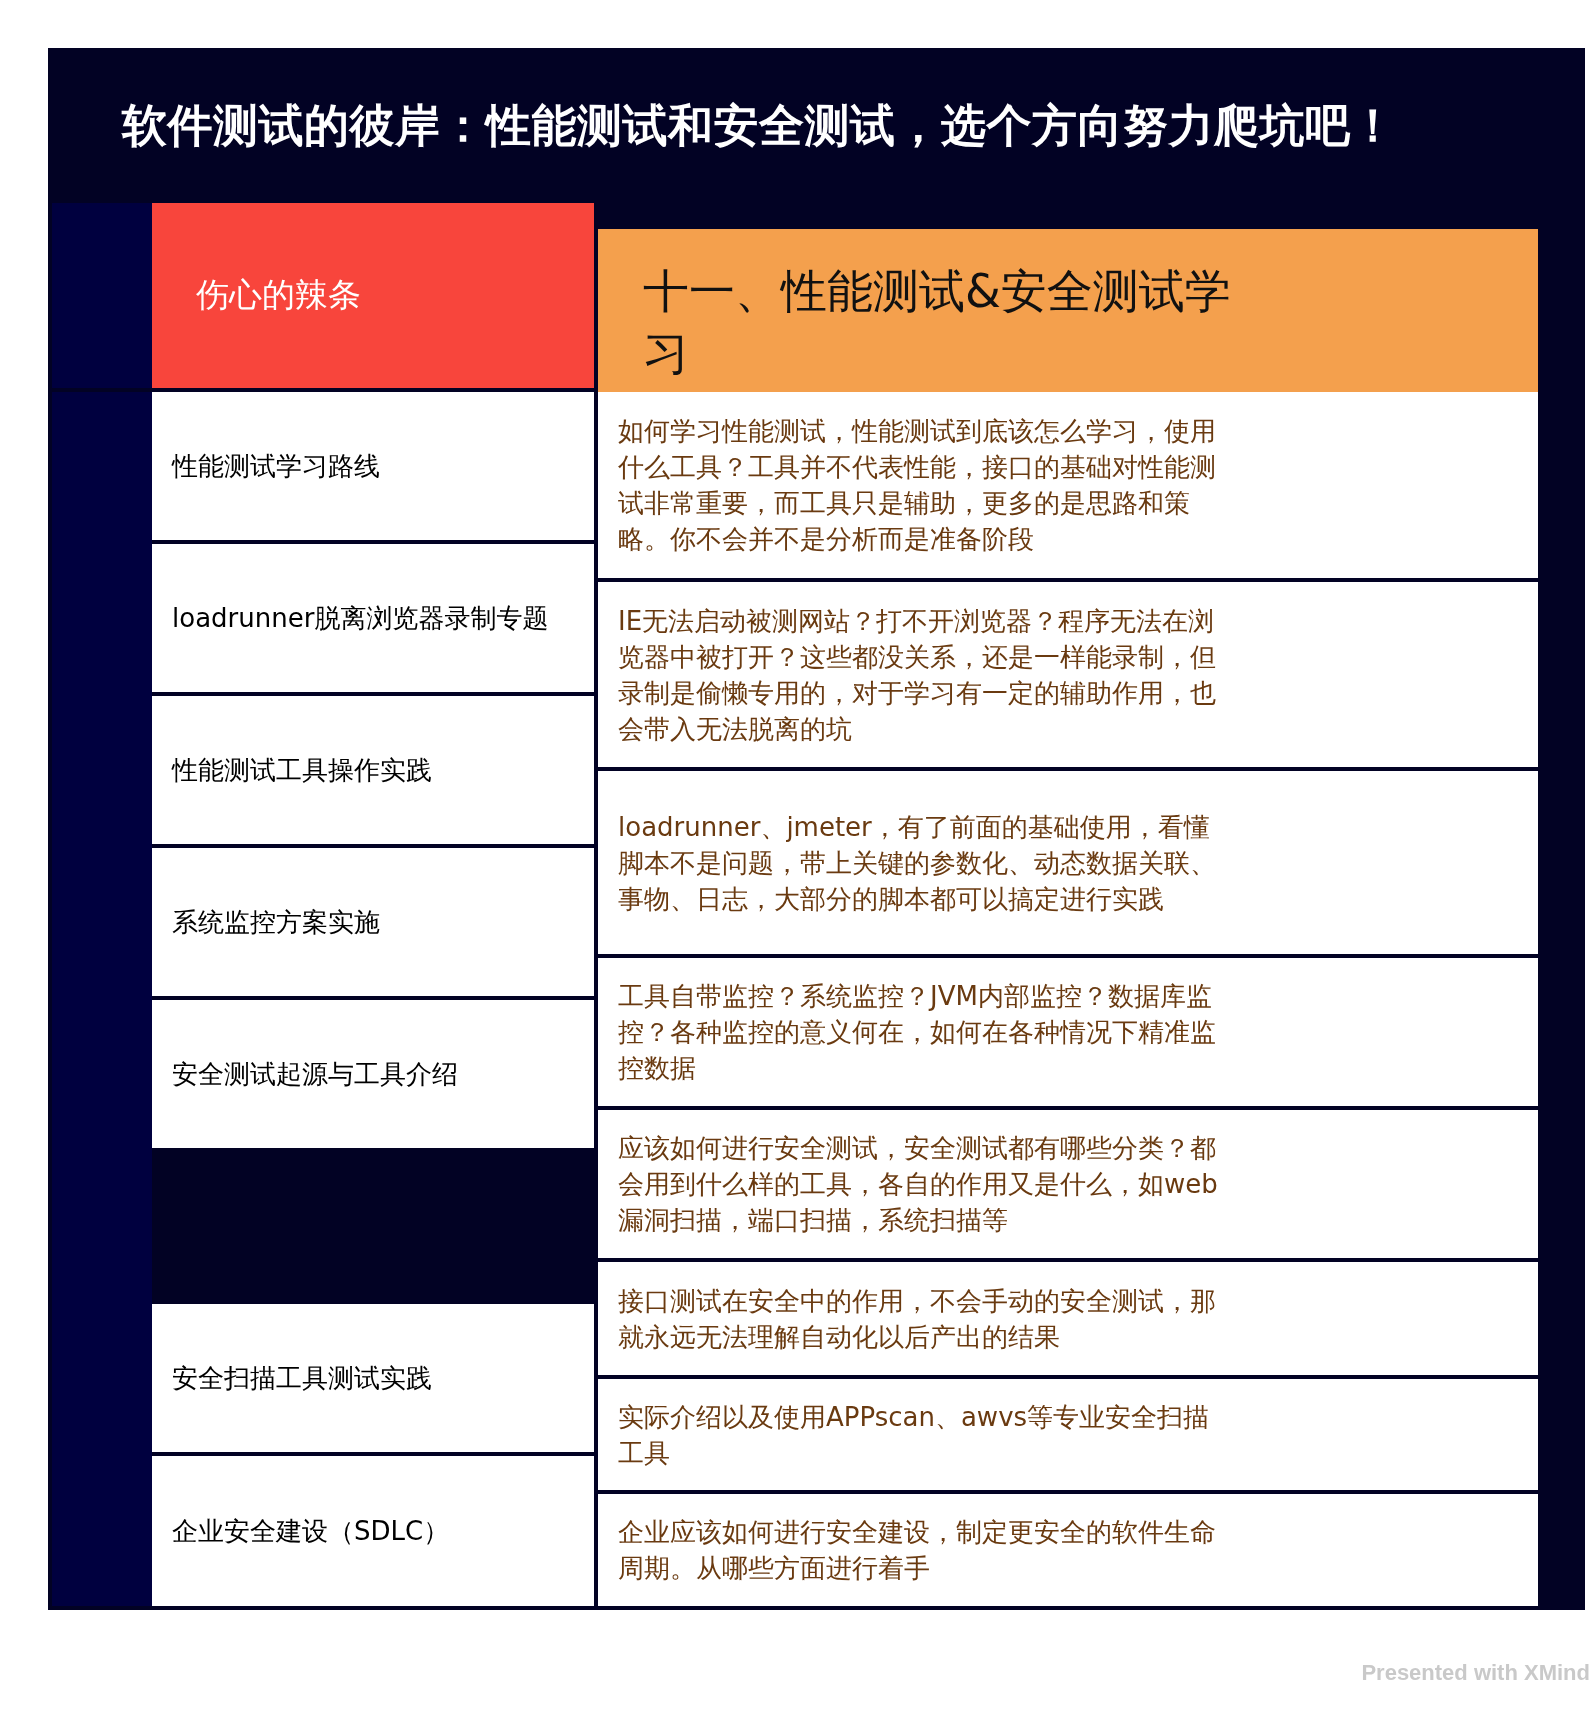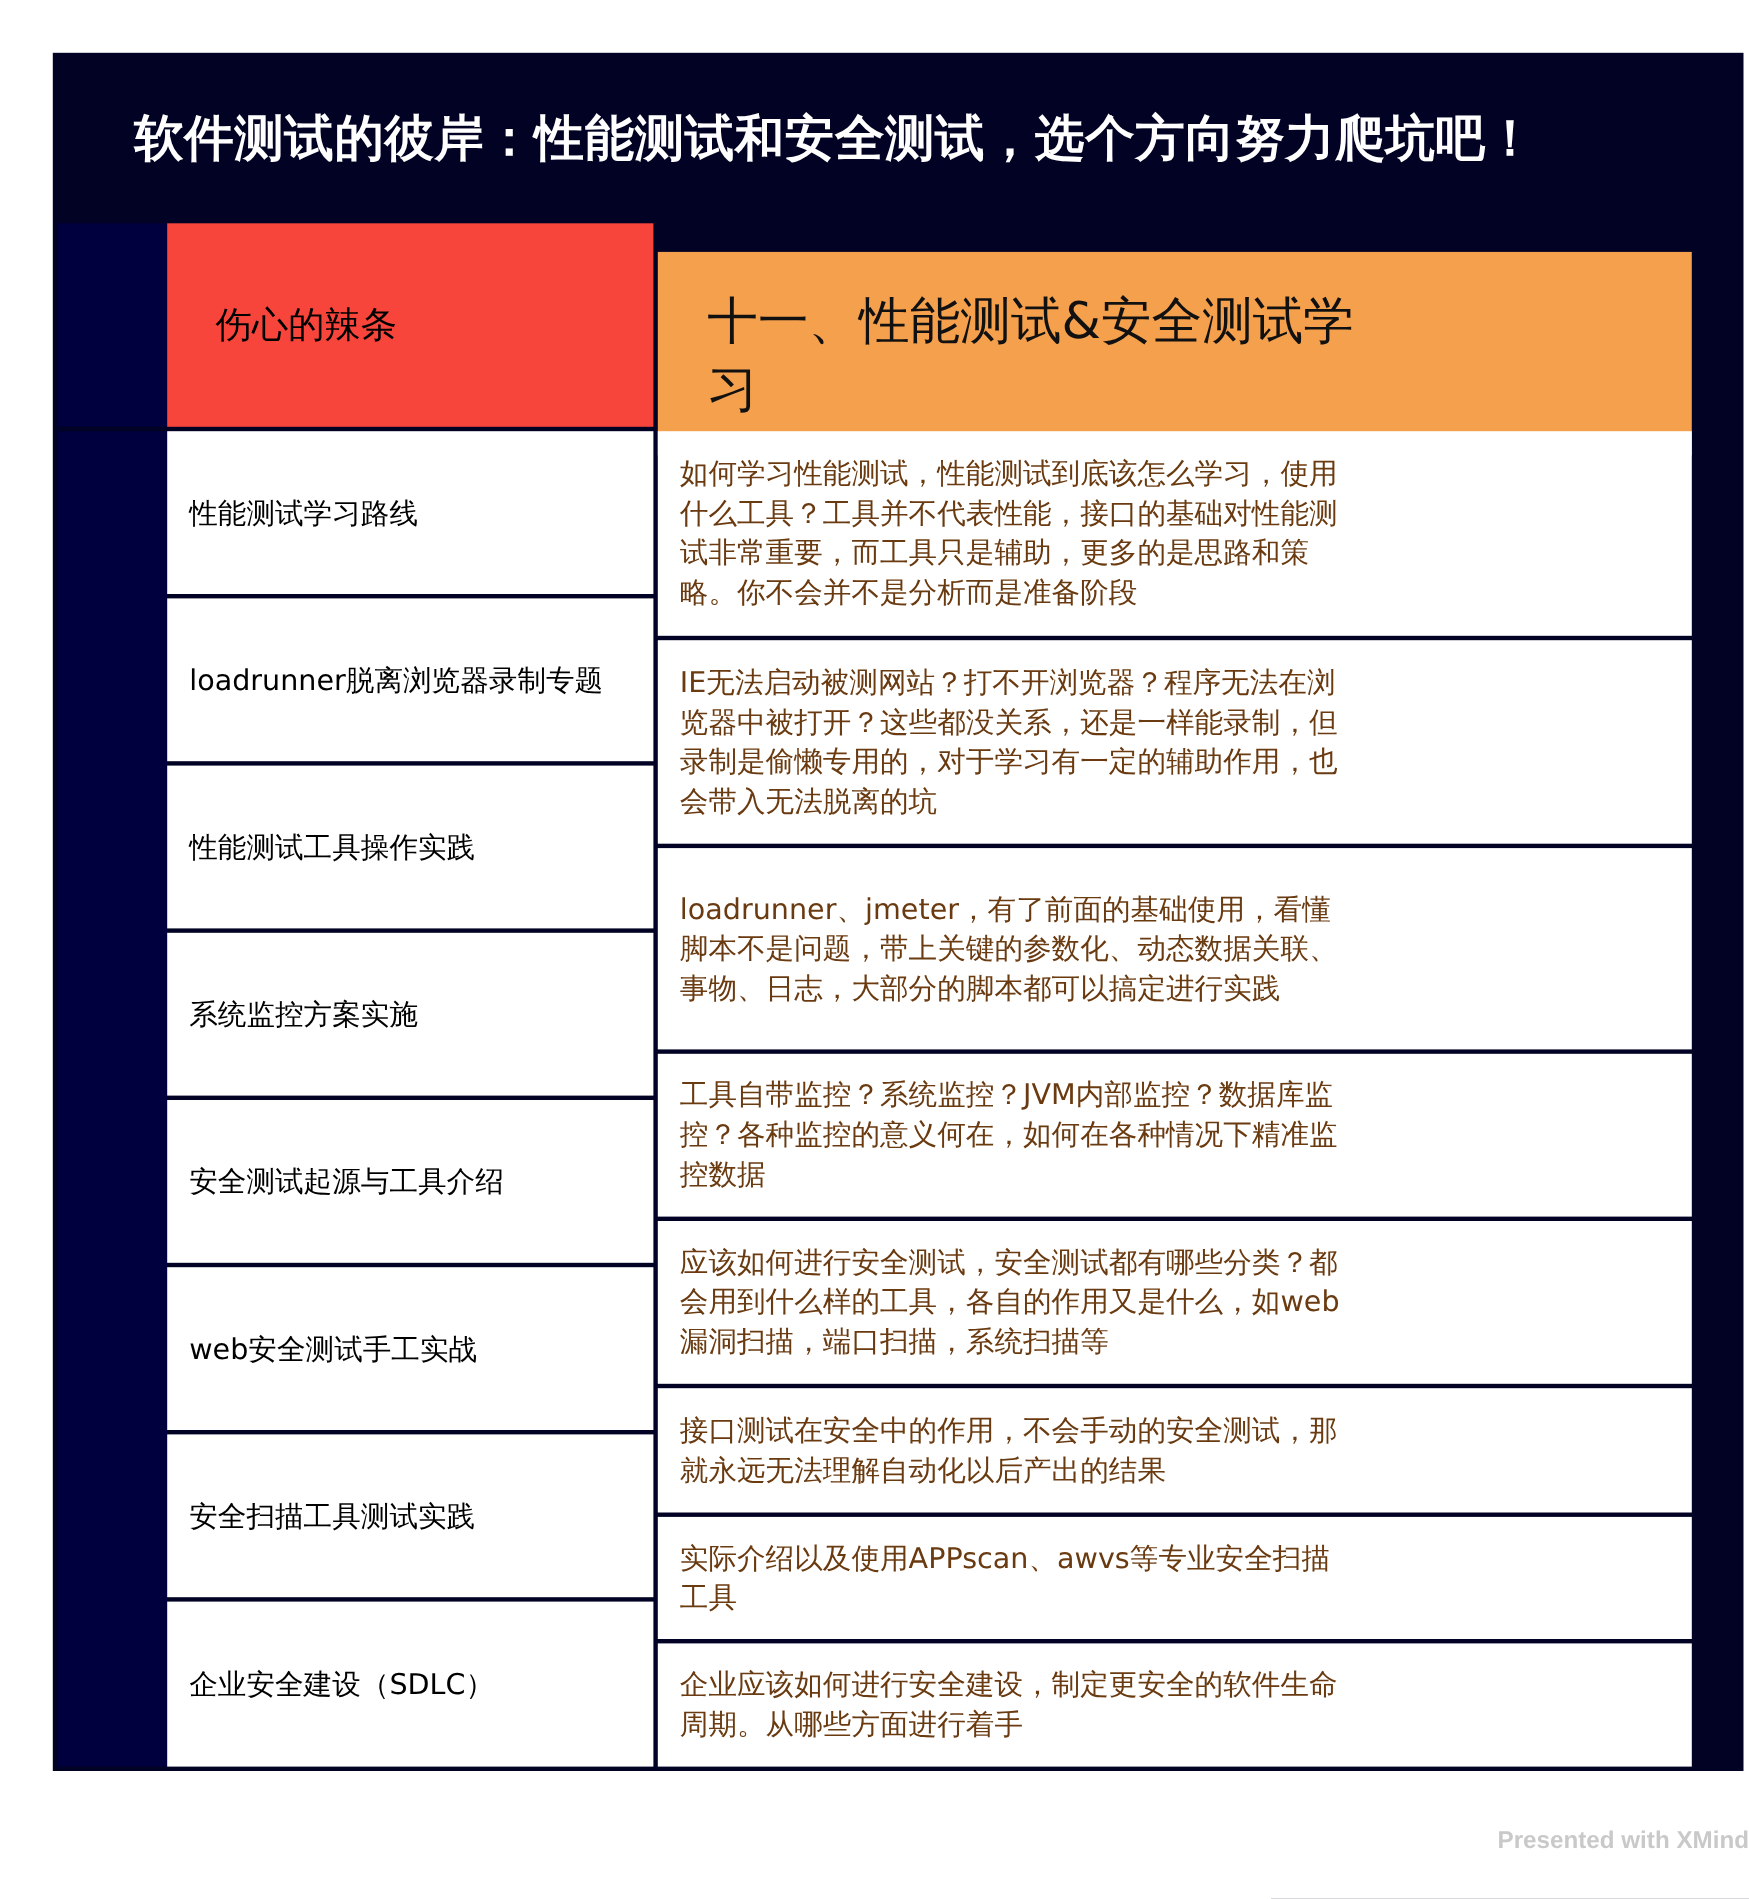--- a/index.html
+++ b/index.html
@@ -4,21 +4,21 @@
   <style>
     html, body { margin: 0; padding: 0; background: #ffffff; }
     body { width: 1590px; height: 1726px; position: relative; overflow: hidden; font-family: "DejaVu Sans", "Liberation Sans", sans-serif; }
     .frame { position: absolute; left: 48px; top: 48px; width: 1494px; height: 1562px; background: #020224; padding-left: 43px; }
     .title-bar { position: absolute; left: 0; top: 0; width: 1494px; height: 155px; display: flex; align-items: center; }
     .title { margin-left: 74px; color: #ffffff; font-weight: bold; font-size: 45px; letter-spacing: 0.5px; white-space: nowrap; }
     .strip { position: absolute; left: 4px; top: 155px; width: 100px; height: 1403px; background: #00003f; }
     .strip-line { position: absolute; left: 4px; top: 340px; width: 100px; height: 4px; background: #020224; }
     .cell { position: absolute; box-sizing: border-box; }
     .hdr-left { left: 104px; top: 155px; width: 442px; height: 185px; background: #f8453c; display: flex; align-items: center; }
-    .hdr-left span { margin-left: 44px; color: #000000; font-size: 33px; }
+    .hdr-left span { margin-left: 44px; color: #ffffff; font-size: 33px; }
     .hdr-right { left: 550px; top: 155px; width: 940px; height: 185px; background: #f4a04d; display: flex; align-items: center; margin-top: 26px; }
     .hdr-right span { margin-left: 45px; color: #111111; font-size: 46px; line-height: 62px; width: 600px; }
     .lcell { left: 104px; width: 442px; height: 148px; background: #ffffff; display: flex; align-items: center; }
     .lcell span { margin-left: 20px; color: #000000; font-size: 26px; white-space: nowrap; }
     .rcell { left: 550px; width: 940px; background: #ffffff; display: flex; align-items: center; }
     .rcell span { margin-left: 20px; width: 600px; color: #6a3a10; font-size: 26px; line-height: 36px; }
     .footer { position: absolute; left: 0; top: 1660px; width: 1590px; text-align: right; color: #c9c9c9; font-weight: bold; font-size: 22px; font-family: Liberation Sans, sans-serif; }
   </style>
 </head>
 <body>
@@ -45,23 +45,20 @@
     </div>
   <div class="cell lcell" style="top:648px">
       <span>性能测试工具操作实践</span>
     </div>
   <div class="cell lcell" style="top:800px">
       <span>系统监控方案实施</span>
     </div>
   <div class="cell lcell" style="top:952px">
       <span>安全测试起源与工具介绍</span>
     </div>
-  <div class="cell lcell" style="top:1104px">
-      <span>web安全测试手工实战</span>
-    </div>
   <div class="cell lcell" style="top:1256px">
       <span>安全扫描工具测试实践</span>
     </div>
   <div class="cell lcell" style="top:1408px; height:150px">
       <span>企业安全建设（SDLC）</span>
     </div>
 
   <div class="cell rcell" style="top:344px; height:186px">
       <span>如何学习性能测试，性能测试到底该怎么学习，使用什么工具？工具并不代表性能，接口的基础对性能测试非常重要，而工具只是辅助，更多的是思路和策略。你不会并不是分析而是准备阶段</span>
     </div>

